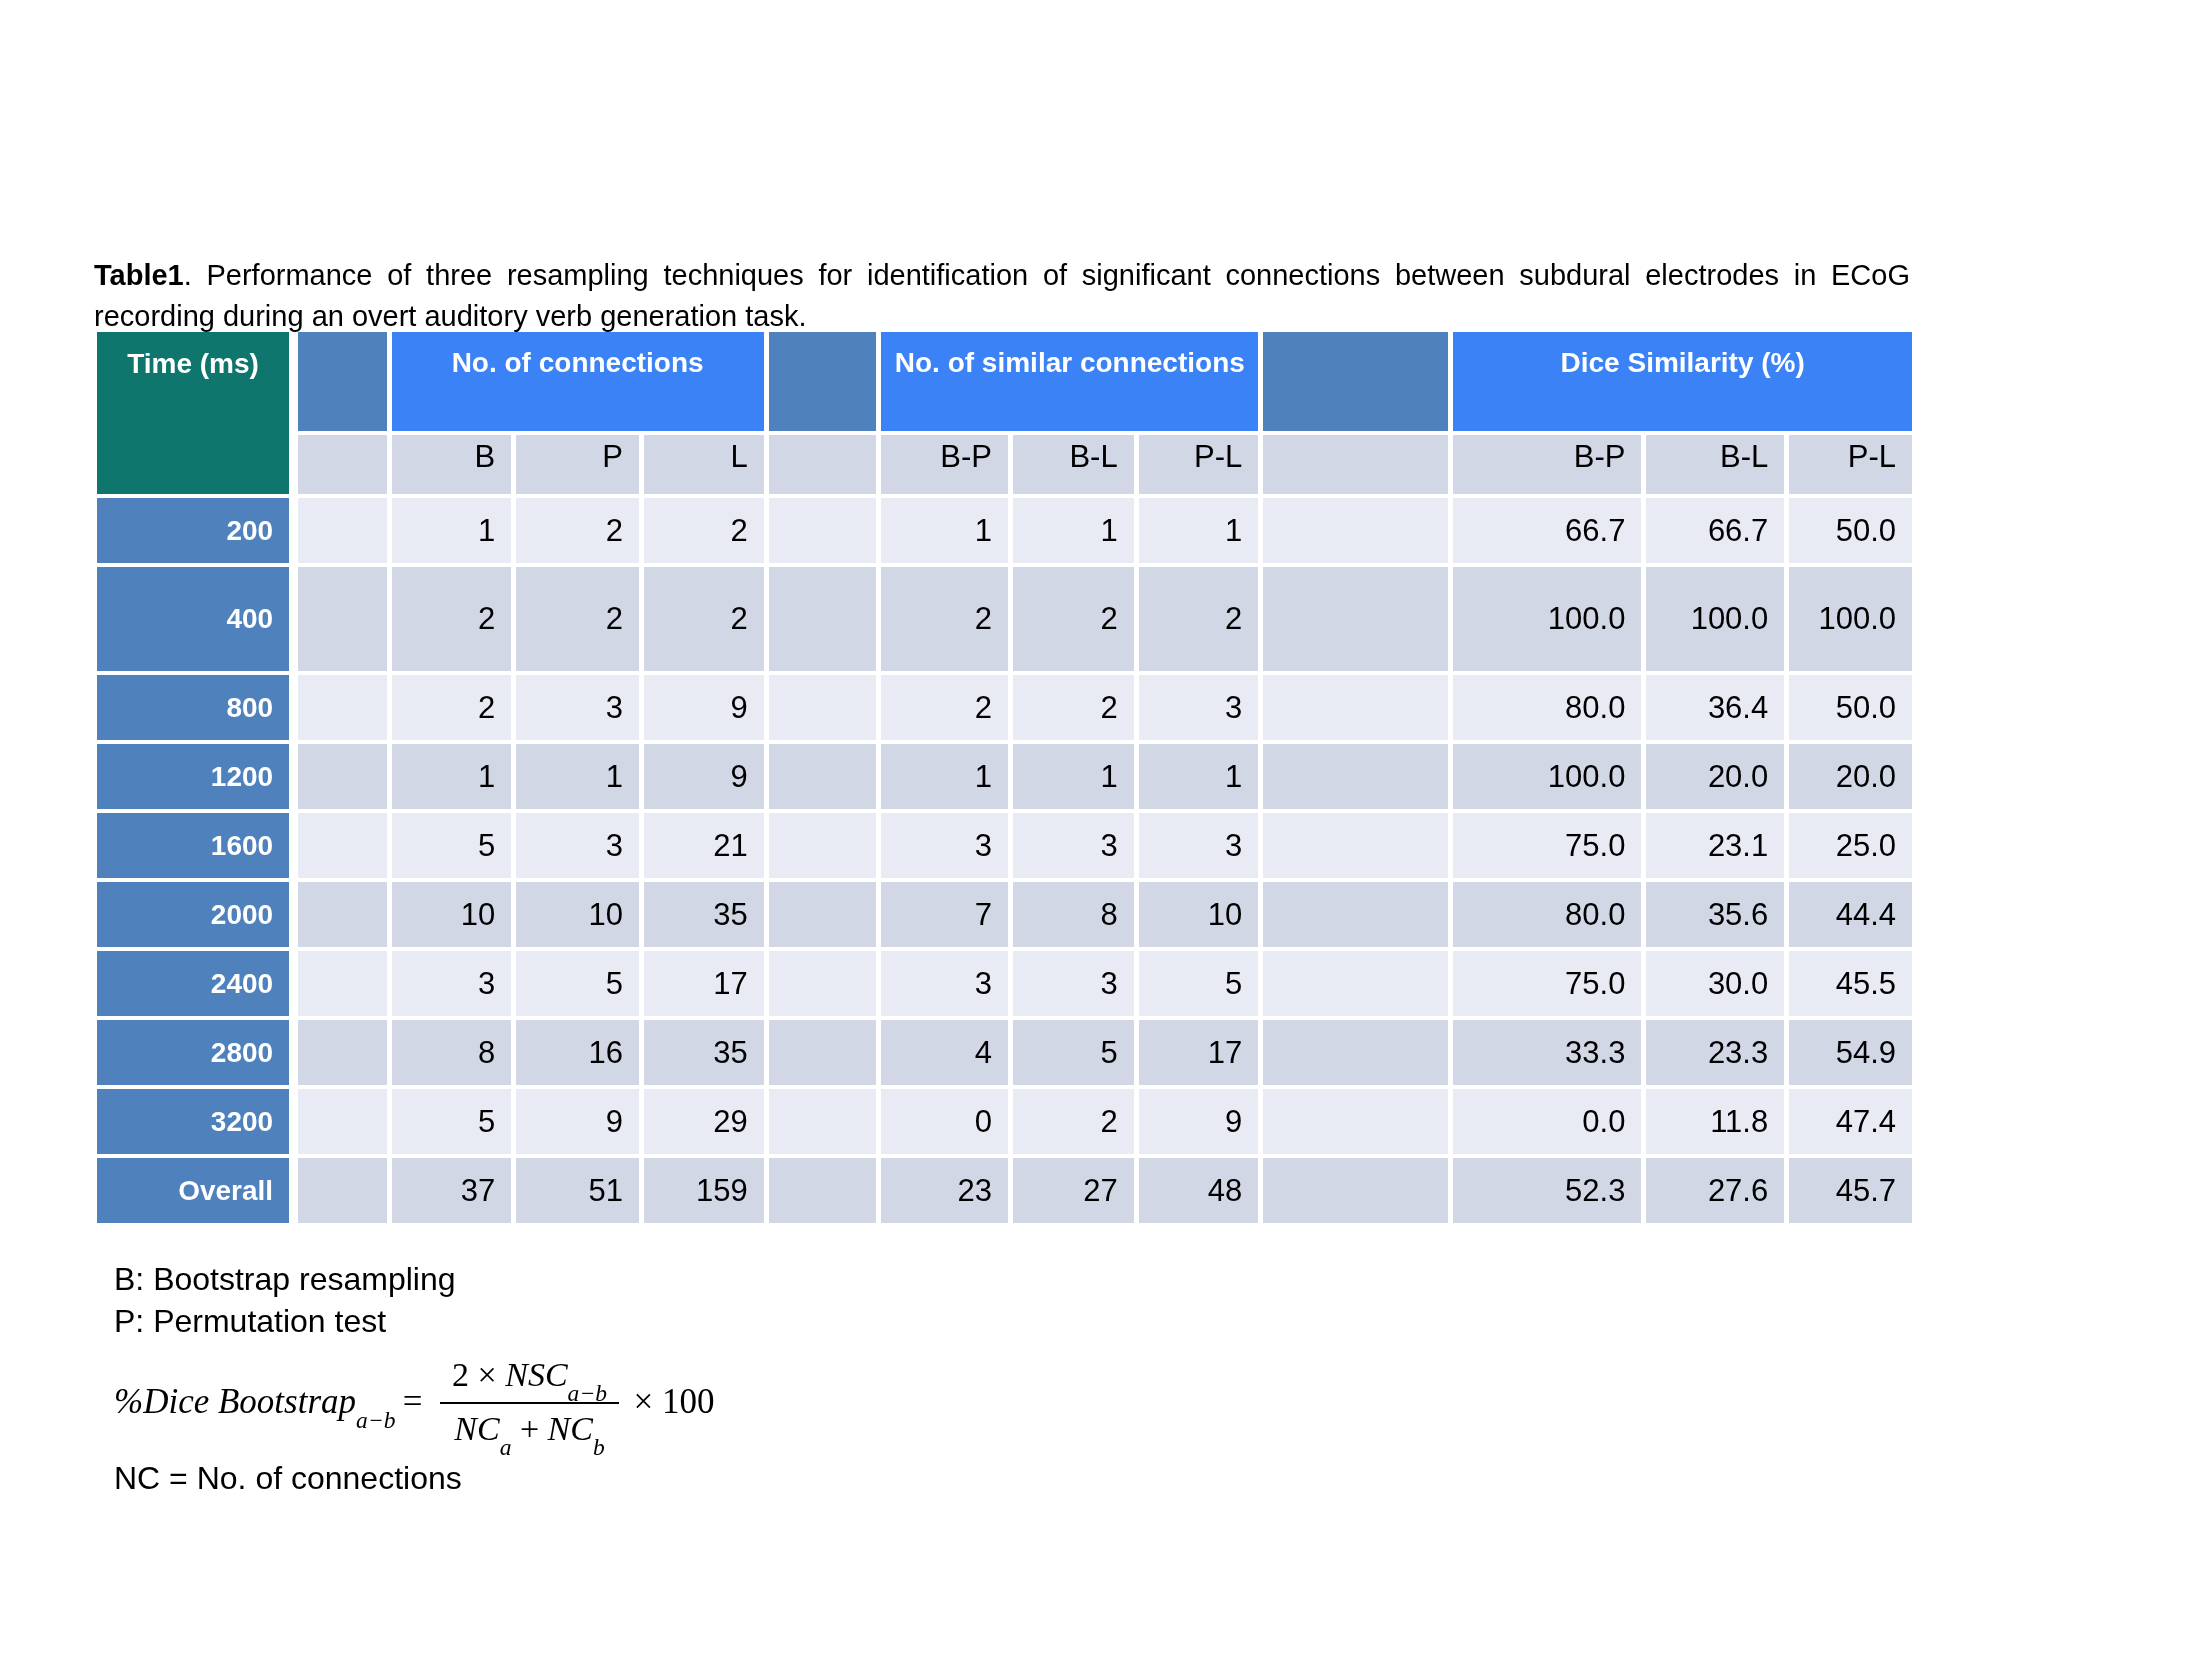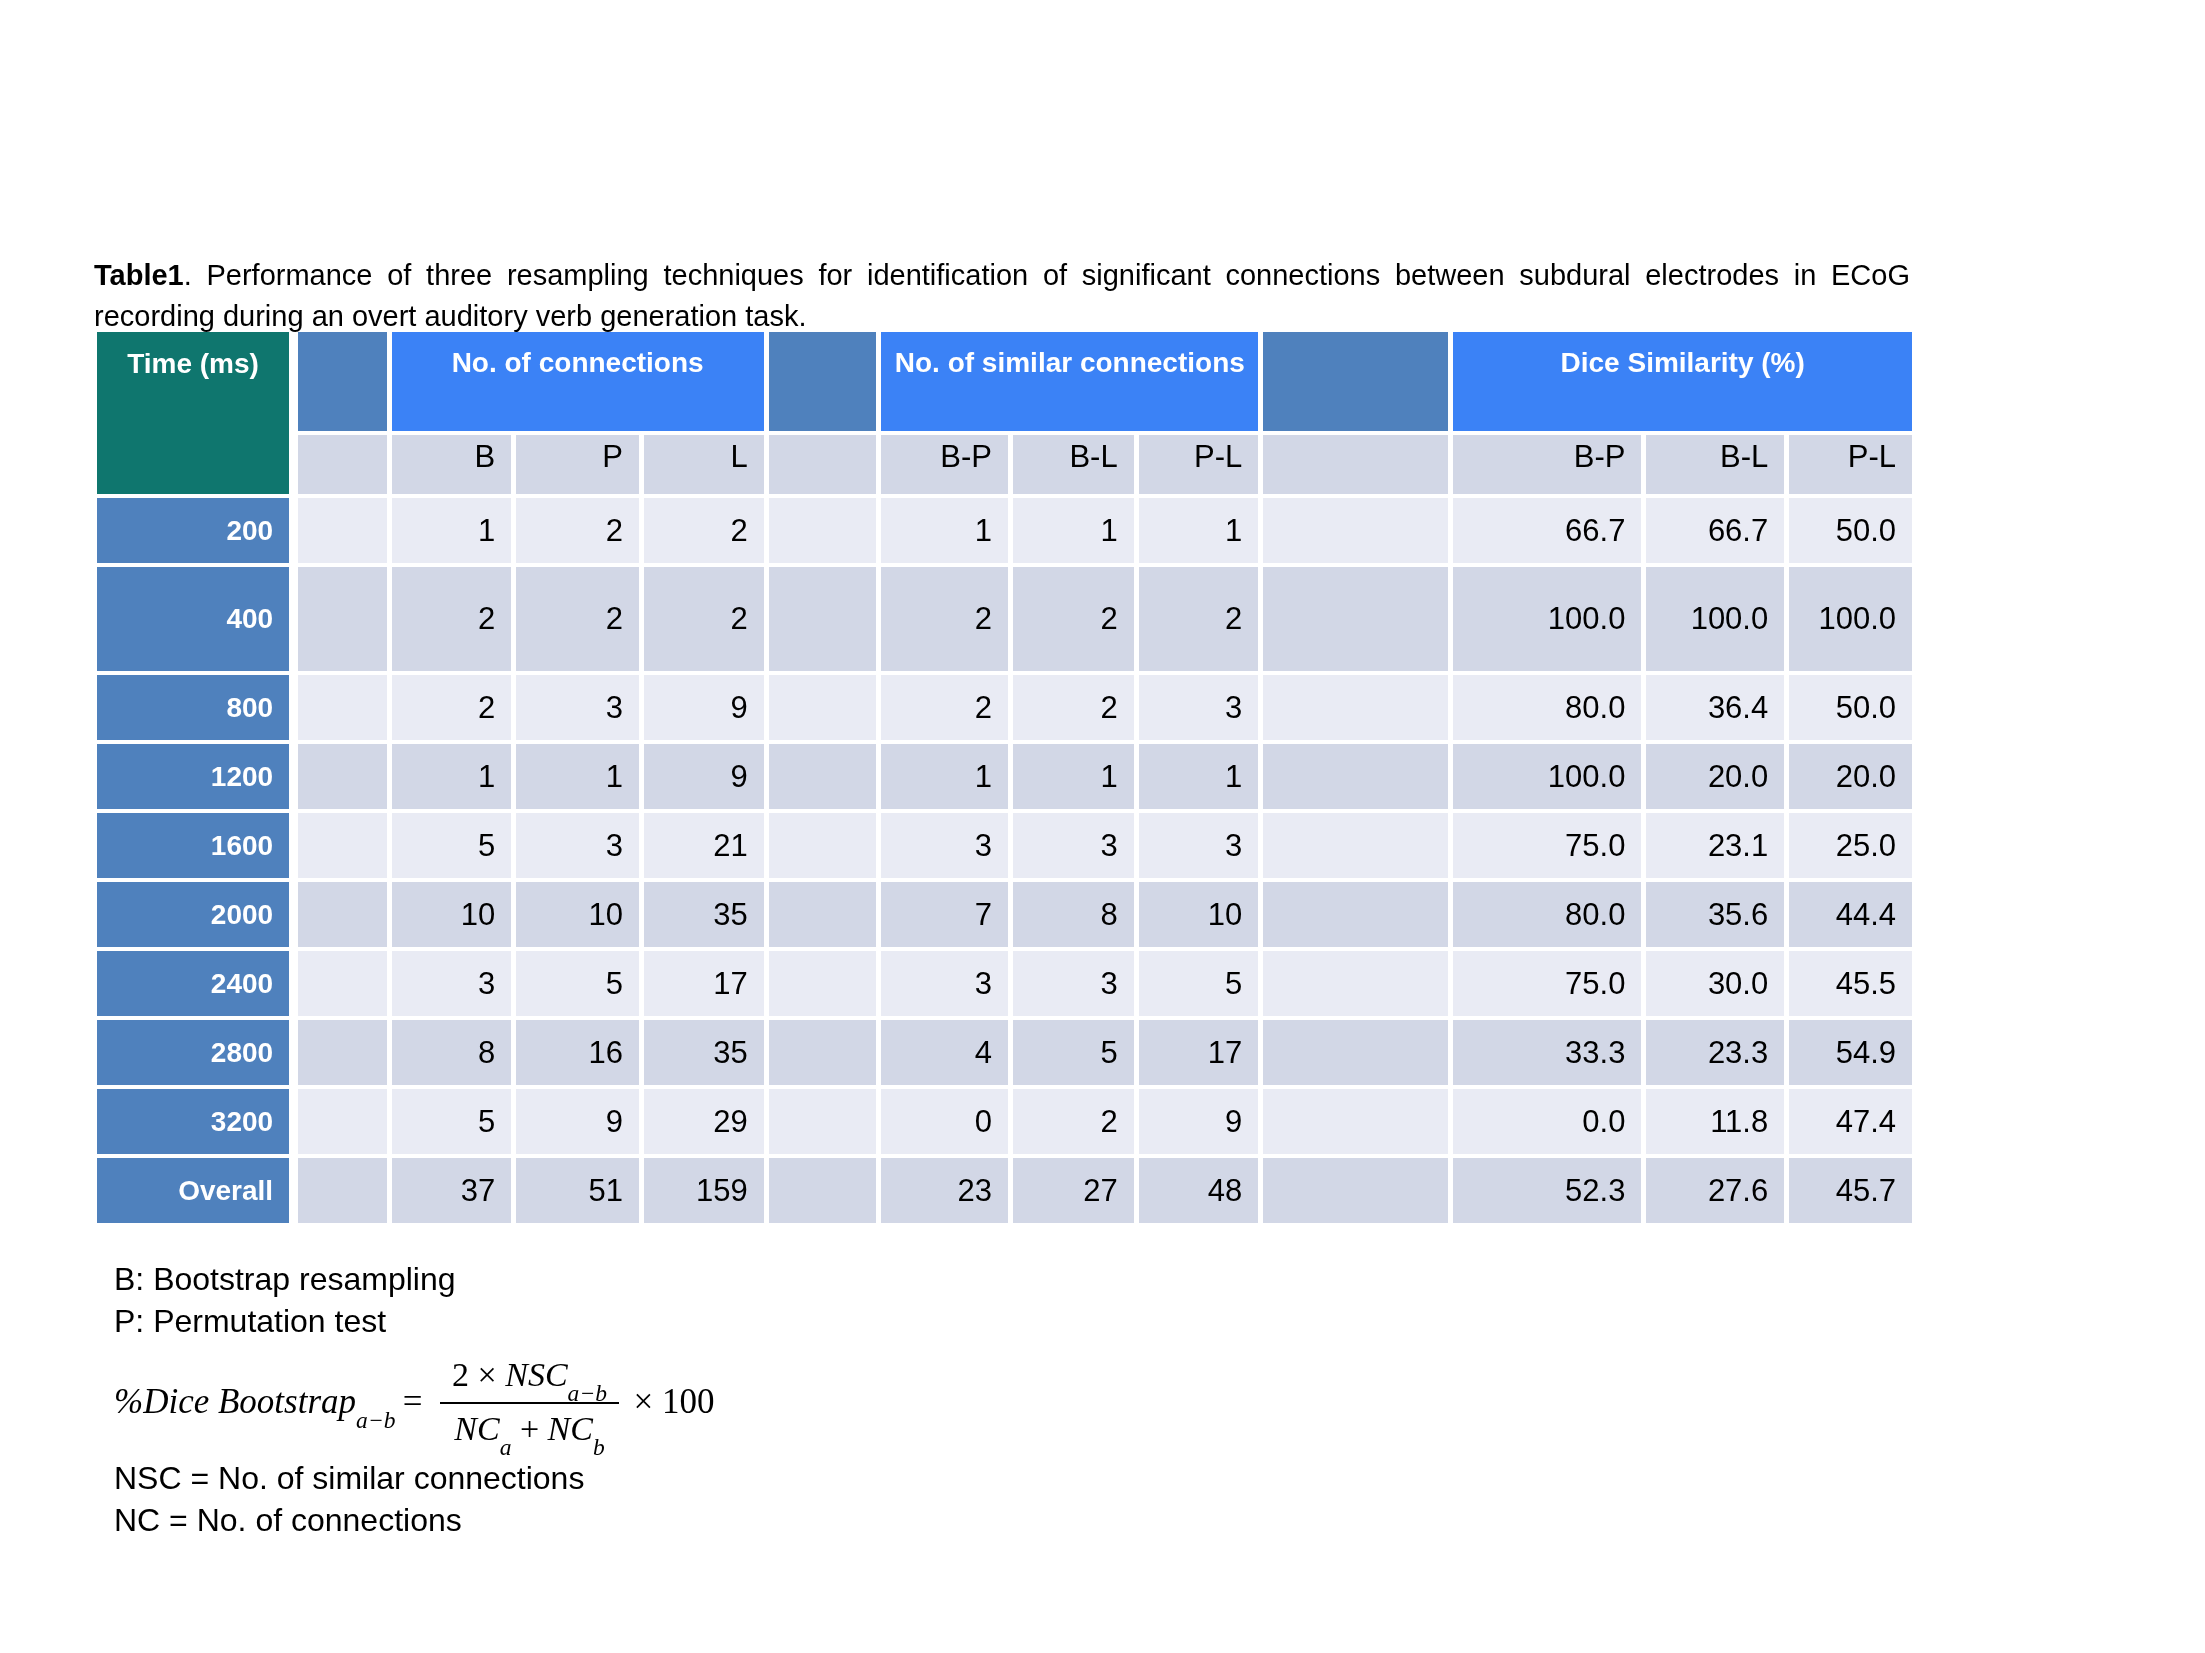--- a/index.html
+++ b/index.html
@@ -261,18 +261,17 @@
     <div class="formula">
       <span class="it"><span>%Dice Bootstrap</span><sub>a−b</sub></span>
       <span class="feq">=</span>
       <span class="frac">
         <span class="num"><span>2 ×</span>&nbsp;<span class="it">NSC</span><sub>a−b</sub></span>
         <span class="den"><span class="it">NC</span><sub>a</sub>&nbsp;<span>+</span>&nbsp;<span class="it">NC</span><sub>b</sub></span>
       </span>
       <span class="fmul">× 100</span>
     </div>
 
-    <div class="nline">NSC = No. of similar connections</div>
     <div class="nline">NC = No. of connections</div>
   </div>
 
 </div>
 
 
 </body></html>

